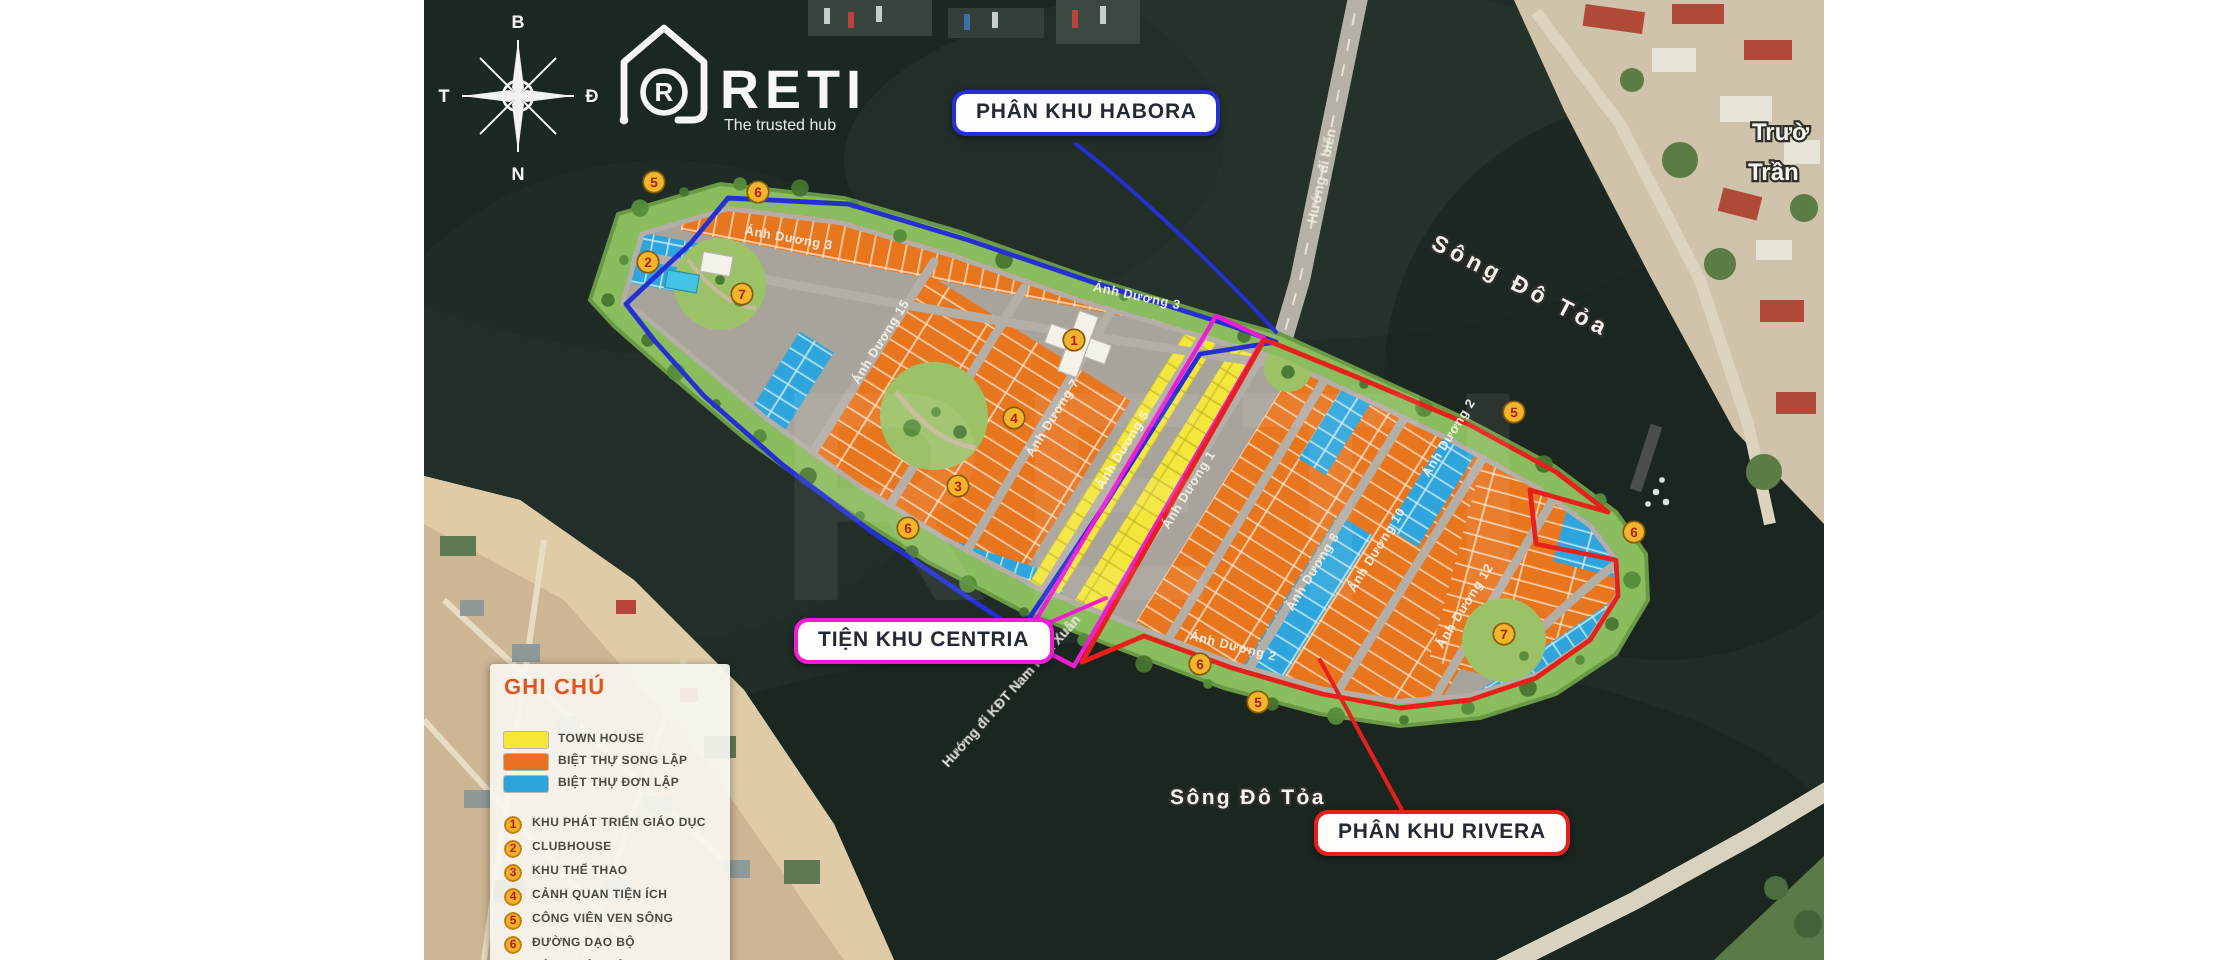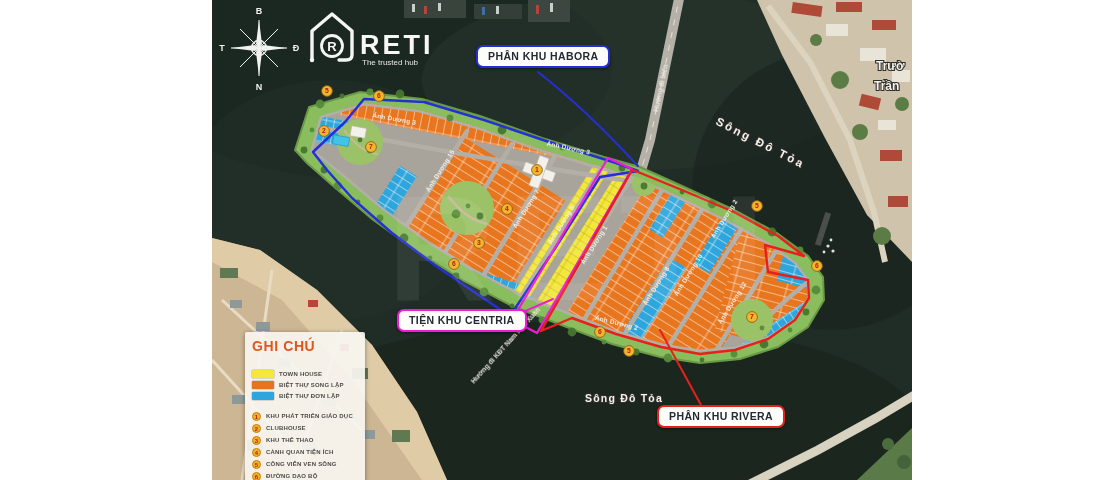--- a/index.html
+++ b/index.html
@@ -10,21 +10,21 @@
   .callout{position:absolute;background:#fdfdfa;border:2px solid #333;border-radius:7px;
     padding:3px 10px 4px;font-size:10.5px;font-weight:bold;color:#232a36;letter-spacing:.4px;
     white-space:nowrap;box-shadow:0 1px 3px rgba(0,0,0,.45);z-index:30;}
   .callout.habora{left:264px;top:45px;}
   .callout.centria{left:185px;top:309px;}
   .callout.rivera{left:445px;top:405px;}
 
   .legend{position:absolute;left:33px;top:332px;width:120px;z-index:25;
     background:rgba(247,245,240,.93);border-radius:2px;box-shadow:0 1px 5px rgba(0,0,0,.4);
     padding:6px 7px 7px;box-sizing:border-box;}
-  .legend-title{font-size:14px;font-weight:bold;color:#e0561c;letter-spacing:.6px;margin:0 0 16px;}
+  .legend-title{font-size:11px;font-weight:bold;color:#e0561c;letter-spacing:.6px;margin:0 0 16px;}
   .leg-row{display:flex;align-items:center;gap:5px;margin:3px 0;}
   .leg-swatch{width:22px;height:8px;flex:0 0 22px;border-radius:1px;box-shadow:0 0 0 .5px rgba(0,0,0,.25);}
   .leg-label{font-size:6px;font-weight:bold;color:#4c4a46;letter-spacing:.2px;line-height:1.15;}
   .leg-gap{height:6px;}
   .leg-badge{width:9px;height:9px;flex:0 0 9px;border-radius:50%;background:#f2b02c;border:1px solid #c07f10;
     color:#ab2418;font-size:6px;font-weight:bold;display:flex;align-items:center;justify-content:center;box-sizing:border-box;line-height:1;}
 </style>
 </head>
 <body>
 

